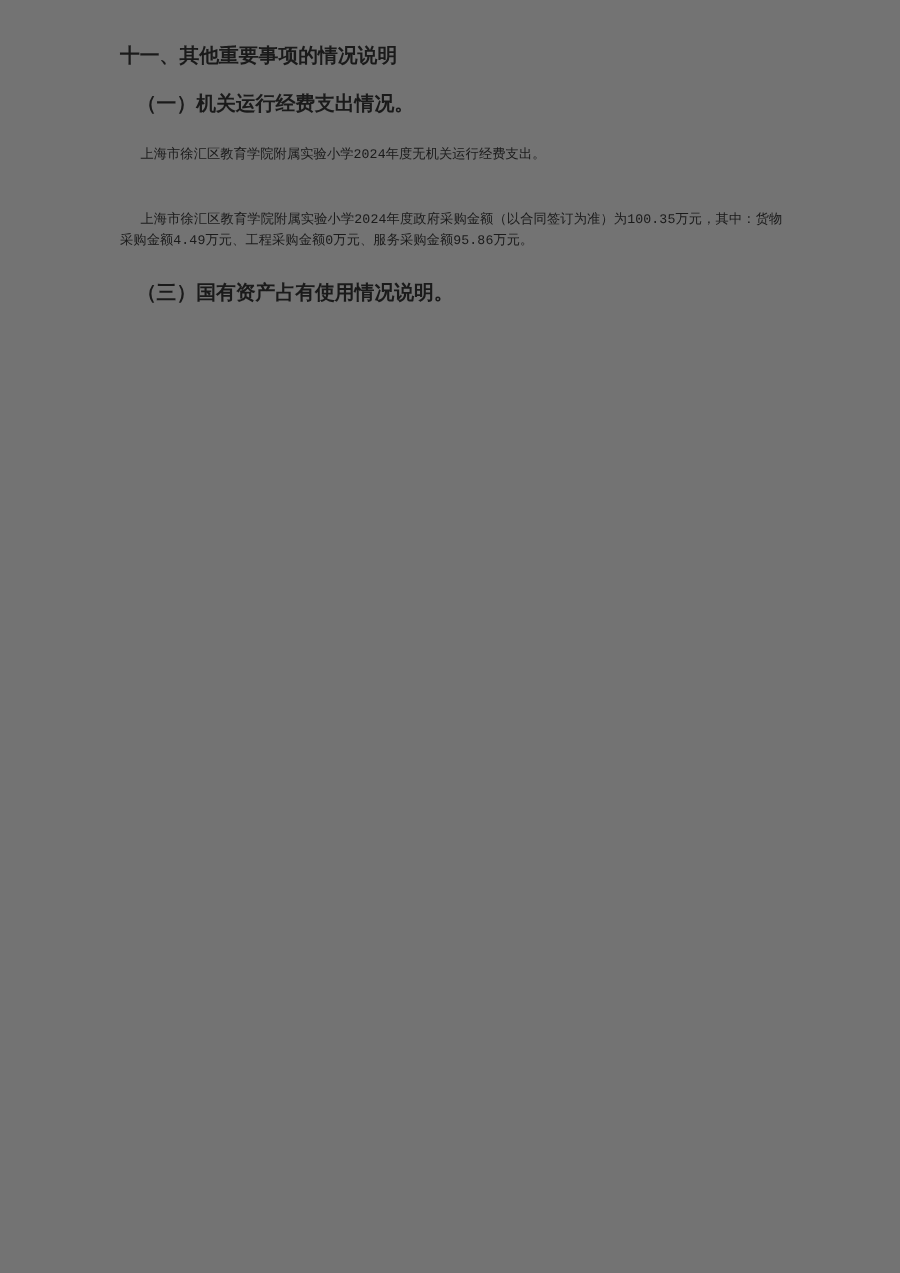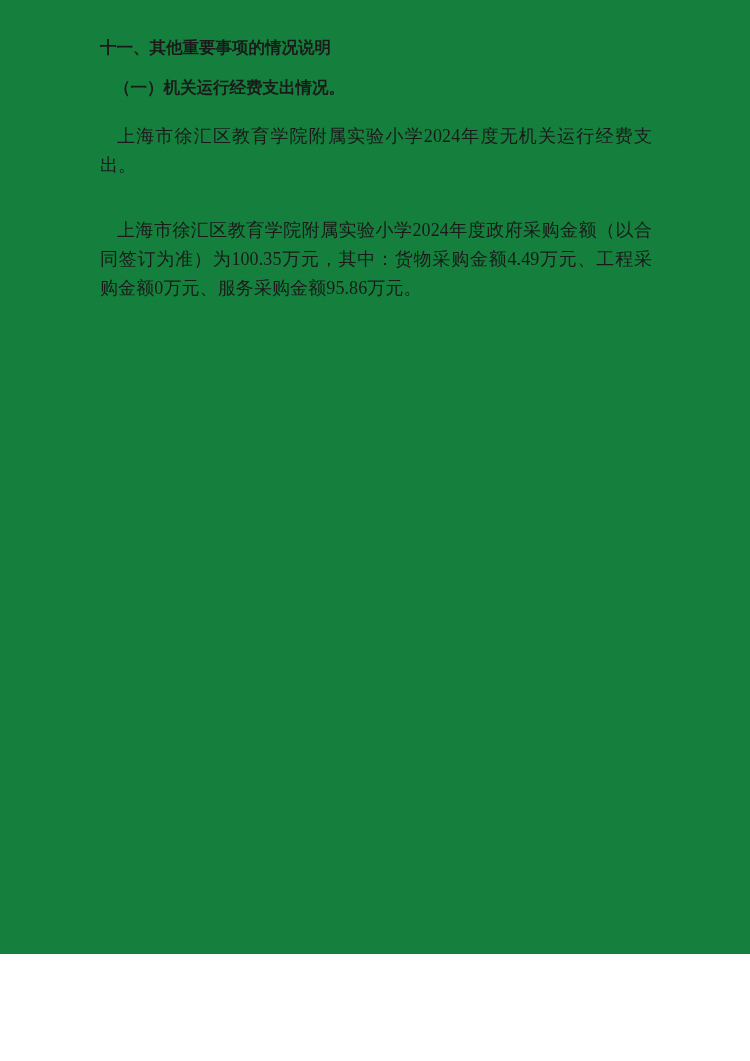--- a/index.html
+++ b/index.html
@@ -3,55 +3,56 @@
 <meta charset="utf-8">
 <style>
   html, body {
     margin: 0;
     padding: 0;
     background: #ffffff;
   }
   .page {
     position: relative;
     width: 750px;
-    height: 954px;
-    background: #15803d;
+    height: 1061px;
+    background: #737373;
     overflow: hidden;
     font-family: "Liberation Serif", "DejaVu Serif", serif;
     color: #1a1a1a;
   }
   .content {
     position: absolute;
     left: 100px;
     top: 36px;
     width: 552px;
   }
   .heading {
     font-family: "Liberation Sans", "DejaVu Sans", sans-serif;
     font-weight: bold;
     font-size: 16.5px;
     line-height: 1.45;
     margin: 0 0 16px 0;
     text-indent: 0;
   }
   .subheading {
-    font-family: Liberation Sans, sans-serif;
+    font-family: Liberation Mono, monospace;
     font-weight: bold;
     font-size: 16.5px;
     line-height: 1.45;
     margin: 0 0 14px 0;
     text-indent: 14px;
   }
   .para {
-    font-size: 18px;
+    font-size: 11px;
     line-height: 1.62;
     margin: 0 0 18px 0;
     text-indent: 17px;
     text-align: justify;
     letter-spacing: 0.1px;
+    font-family: Liberation Mono, monospace;
   }
   .para-tight {
     margin-bottom: 22px;
   }
   .gap-1 { height: 8px; }
   .gap-2 { height: 10px; }
   .gap-3 { height: 12px; }
 </style>
 </head>
 <body>
@@ -67,18 +68,19 @@
 
     <p class="para">上海市徐汇区教育学院附属实验小学2024年度无机关运行经费支出。</p>
 
     <div class="gap-2"></div>
 
 
     <div class="gap-1"></div>
 
     <p class="para para-tight">上海市徐汇区教育学院附属实验小学2024年度政府采购金额（以合同签订为准）为100.35万元，其中：货物采购金额4.49万元、工程采购金额0万元、服务采购金额95.86万元。</p>
 
+    <h2 class="subheading">（三）国有资产占有使用情况说明。</h2>
 
     <div class="gap-3"></div>
 
 
   </div>
 </div>
 
 </body></html>

